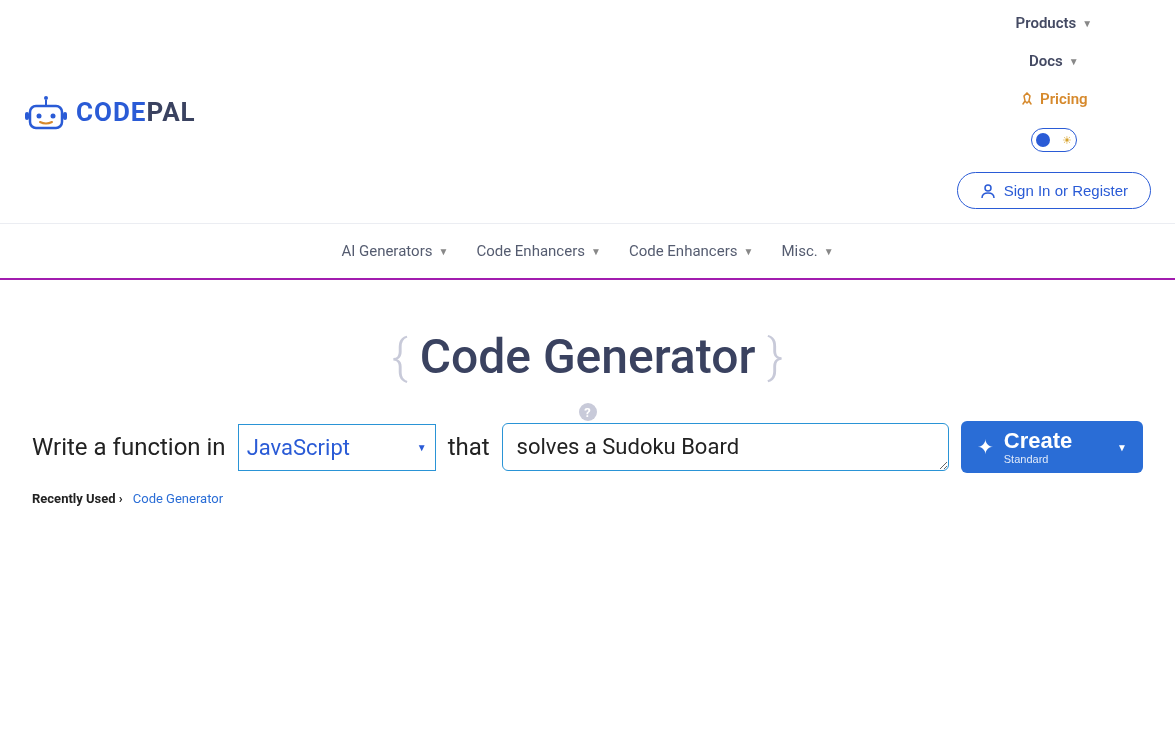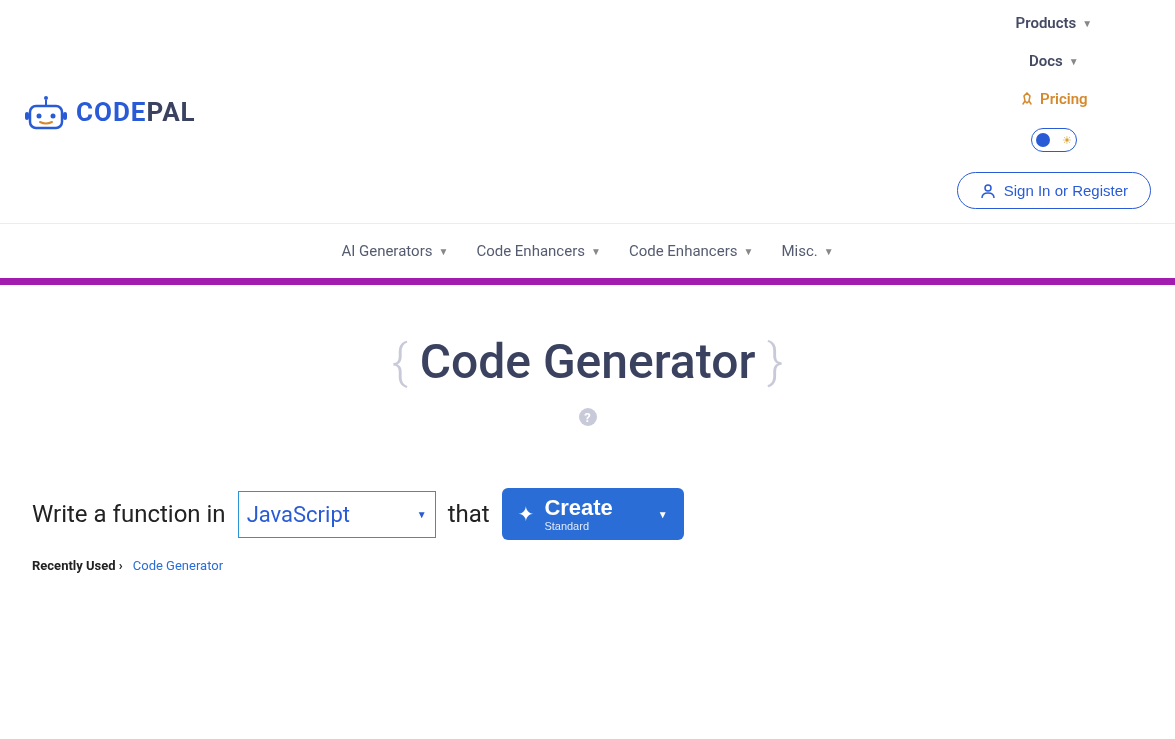--- a/index.html
+++ b/index.html
@@ -11,28 +11,28 @@
 .logo-text .code { color: #2a5bd6; }
 .logo-text .pal { color: #3a4260; }
 .nav-right { display: flex; align-items: center; gap: 20px; flex-direction: column; }
 .nav-link { display: flex; align-items: center; gap: 6px; font-size: 15px; color: #444a63; cursor: pointer; font-weight: 600; }
 .nav-link.pricing { color: #d6892c; }
 .chev { font-size: 10px; color: #888; }
 .theme-toggle { display: flex; align-items: center; justify-content: space-between; width: 46px; height: 24px; border: 1.5px solid #2a5bd6; border-radius: 12px; padding: 2px 4px; cursor: pointer; }
 .toggle-dot { width: 14px; height: 14px; background: #2a5bd6; border-radius: 50%; }
 .sun { font-size: 11px; color: #d6a22c; }
 .signin-btn { display: flex; align-items: center; gap: 8px; border: 1.5px solid #2a5bd6; color: #2a5bd6; border-radius: 22px; padding: 9px 22px; font-size: 15px; cursor: pointer; background: none; font-weight: 500; }
-.subnav { display: flex; justify-content: center; gap: 28px; padding: 18px 0; border-bottom: 7px solid #a21caf; }
+.subnav { display: flex; justify-content: center; gap: 28px; padding: 18px 0; border-bottom: 2px solid #a21caf; }
 .subnav-item { display: flex; align-items: center; gap: 6px; font-size: 15px; color: #555c70; cursor: pointer; }
 .main { padding: 48px 24px 0; }
 .title-row { text-align: center; font-size: 48px; font-weight: 500; color: #3a4260; }
 .brace { color: #c8cad9; font-weight: 300; }
 .subtitle { text-align: center; font-size: 18px; color: #444a63; margin-top: 18px; display: flex; justify-content: center; align-items: center; gap: 8px; }
 .help-circle { display: inline-flex; width: 18px; height: 18px; background: #c8cad9; color: #fff; border-radius: 50%; font-size: 13px; align-items: center; justify-content: center; font-weight: bold; }
-.form-row { display: flex; align-items: center; gap: 12px; margin-top: 62px; padding: 0 8px; }
+.form-row { display: flex; align-items: center; gap: 12px; padding: 0 8px; }
 .label-text { font-size: 24px; color: #222; }
 .lang-select { display: flex; align-items: center; justify-content: space-between; border: 1.5px solid #2a94d6; border-radius: 0; padding: 10px 8px; width: 198px; color: #2a5bd6; font-size: 22px; cursor: pointer; }
 .caret-down { font-size: 10px; color: #2a5bd6; }
 .prompt-input { flex: 1; border: 1.5px solid #2a94d6; border-radius: 6px; padding: 10px 14px; font-size: 22px; color: #222; font-family: inherit; resize: vertical; height: 48px; }
 .create-btn { display: flex; align-items: center; gap: 10px; background: #2a6dd6; color: #fff; border: none; border-radius: 6px; padding: 8px 16px; cursor: pointer; width: 182px; }
 .create-main { display: flex; flex-direction: column; align-items: flex-start; flex: 1; }
 .create-label { font-size: 22px; font-weight: 600; line-height: 1.1; }
 .create-sub { font-size: 11px; opacity: 0.85; }
 .sparkle { font-size: 20px; }
 .create-caret { font-size: 10px; color: #fff; }
@@ -116,20 +116,21 @@
     <span class="help-circle">?</span>
   </div>
 
   <div class="form-row">
     <span class="label-text">Write a function in</span>
     <div class="lang-select">
       <span>JavaScript</span>
       <span class="caret-down">▼</span>
     </div>
     <span class="label-text">that</span>
+    <textarea class="prompt-input" style="">solves a Sudoku Board</textarea>
     <button class="create-btn">
       <span class="sparkle">✦</span>
       <span class="create-main">
         <span class="create-label">Create</span>
         <span class="create-sub">Standard</span>
       </span>
       <span class="create-caret">▼</span>
     </button>
   </div>
 

